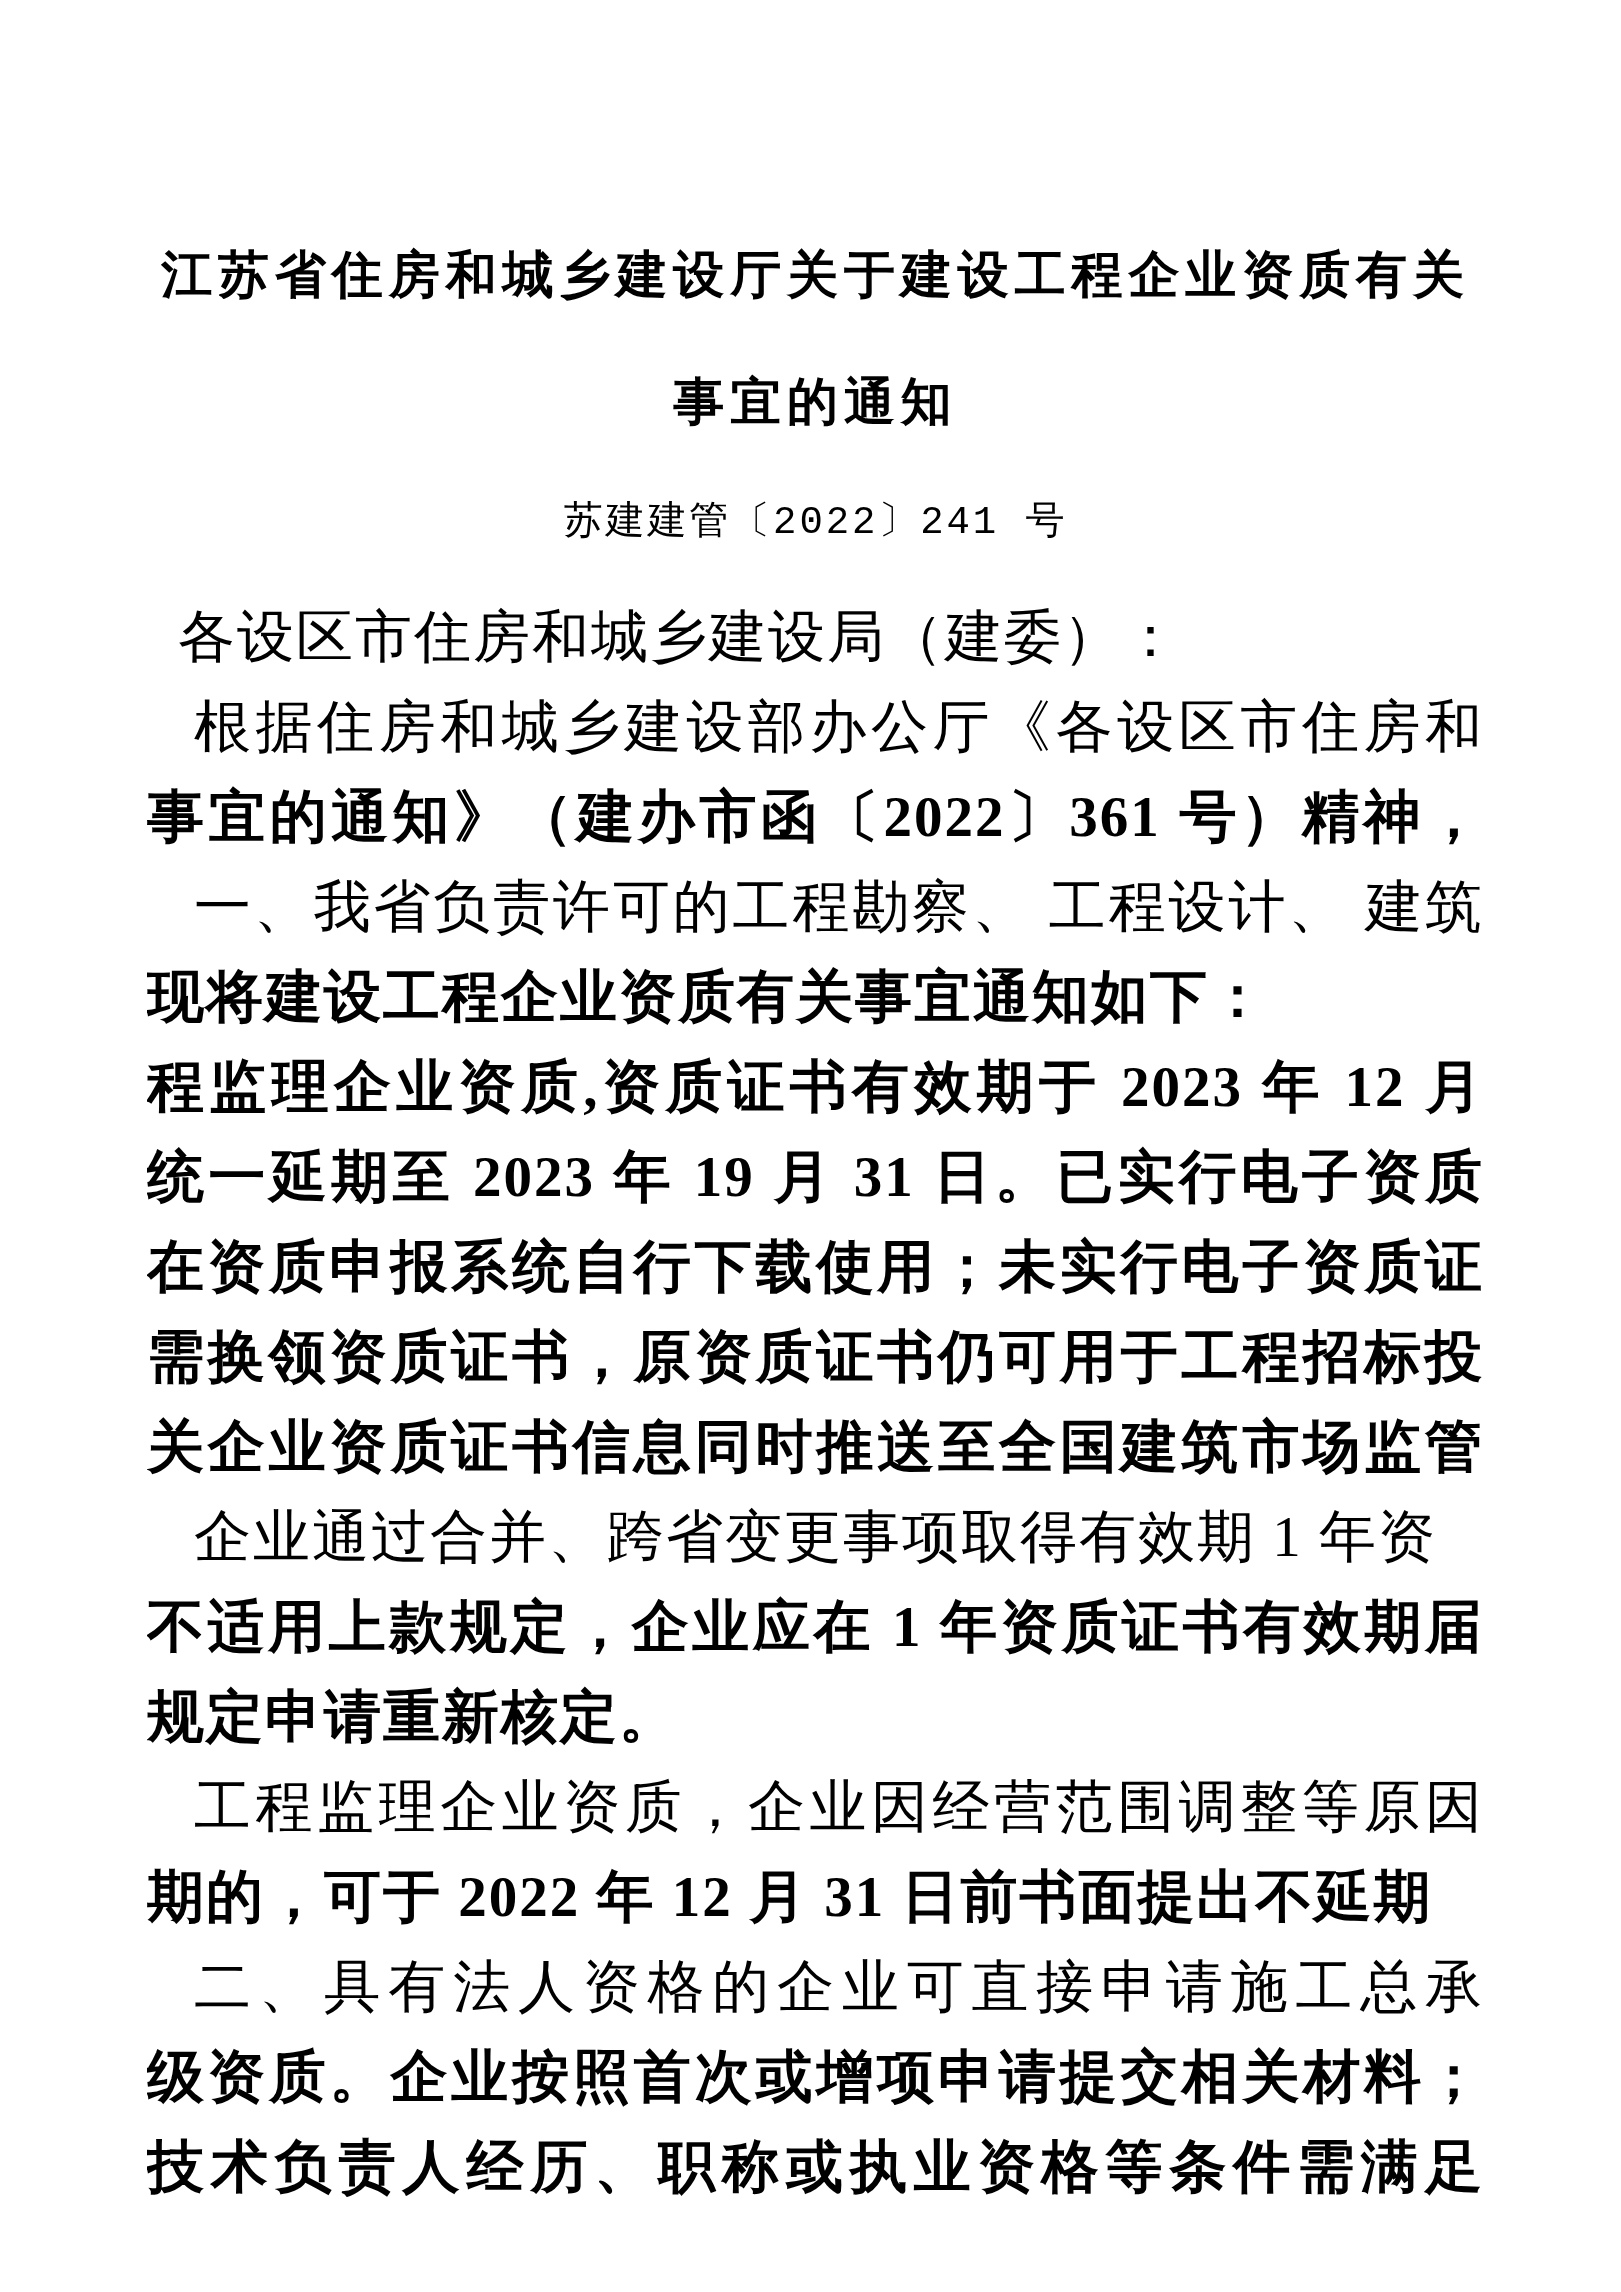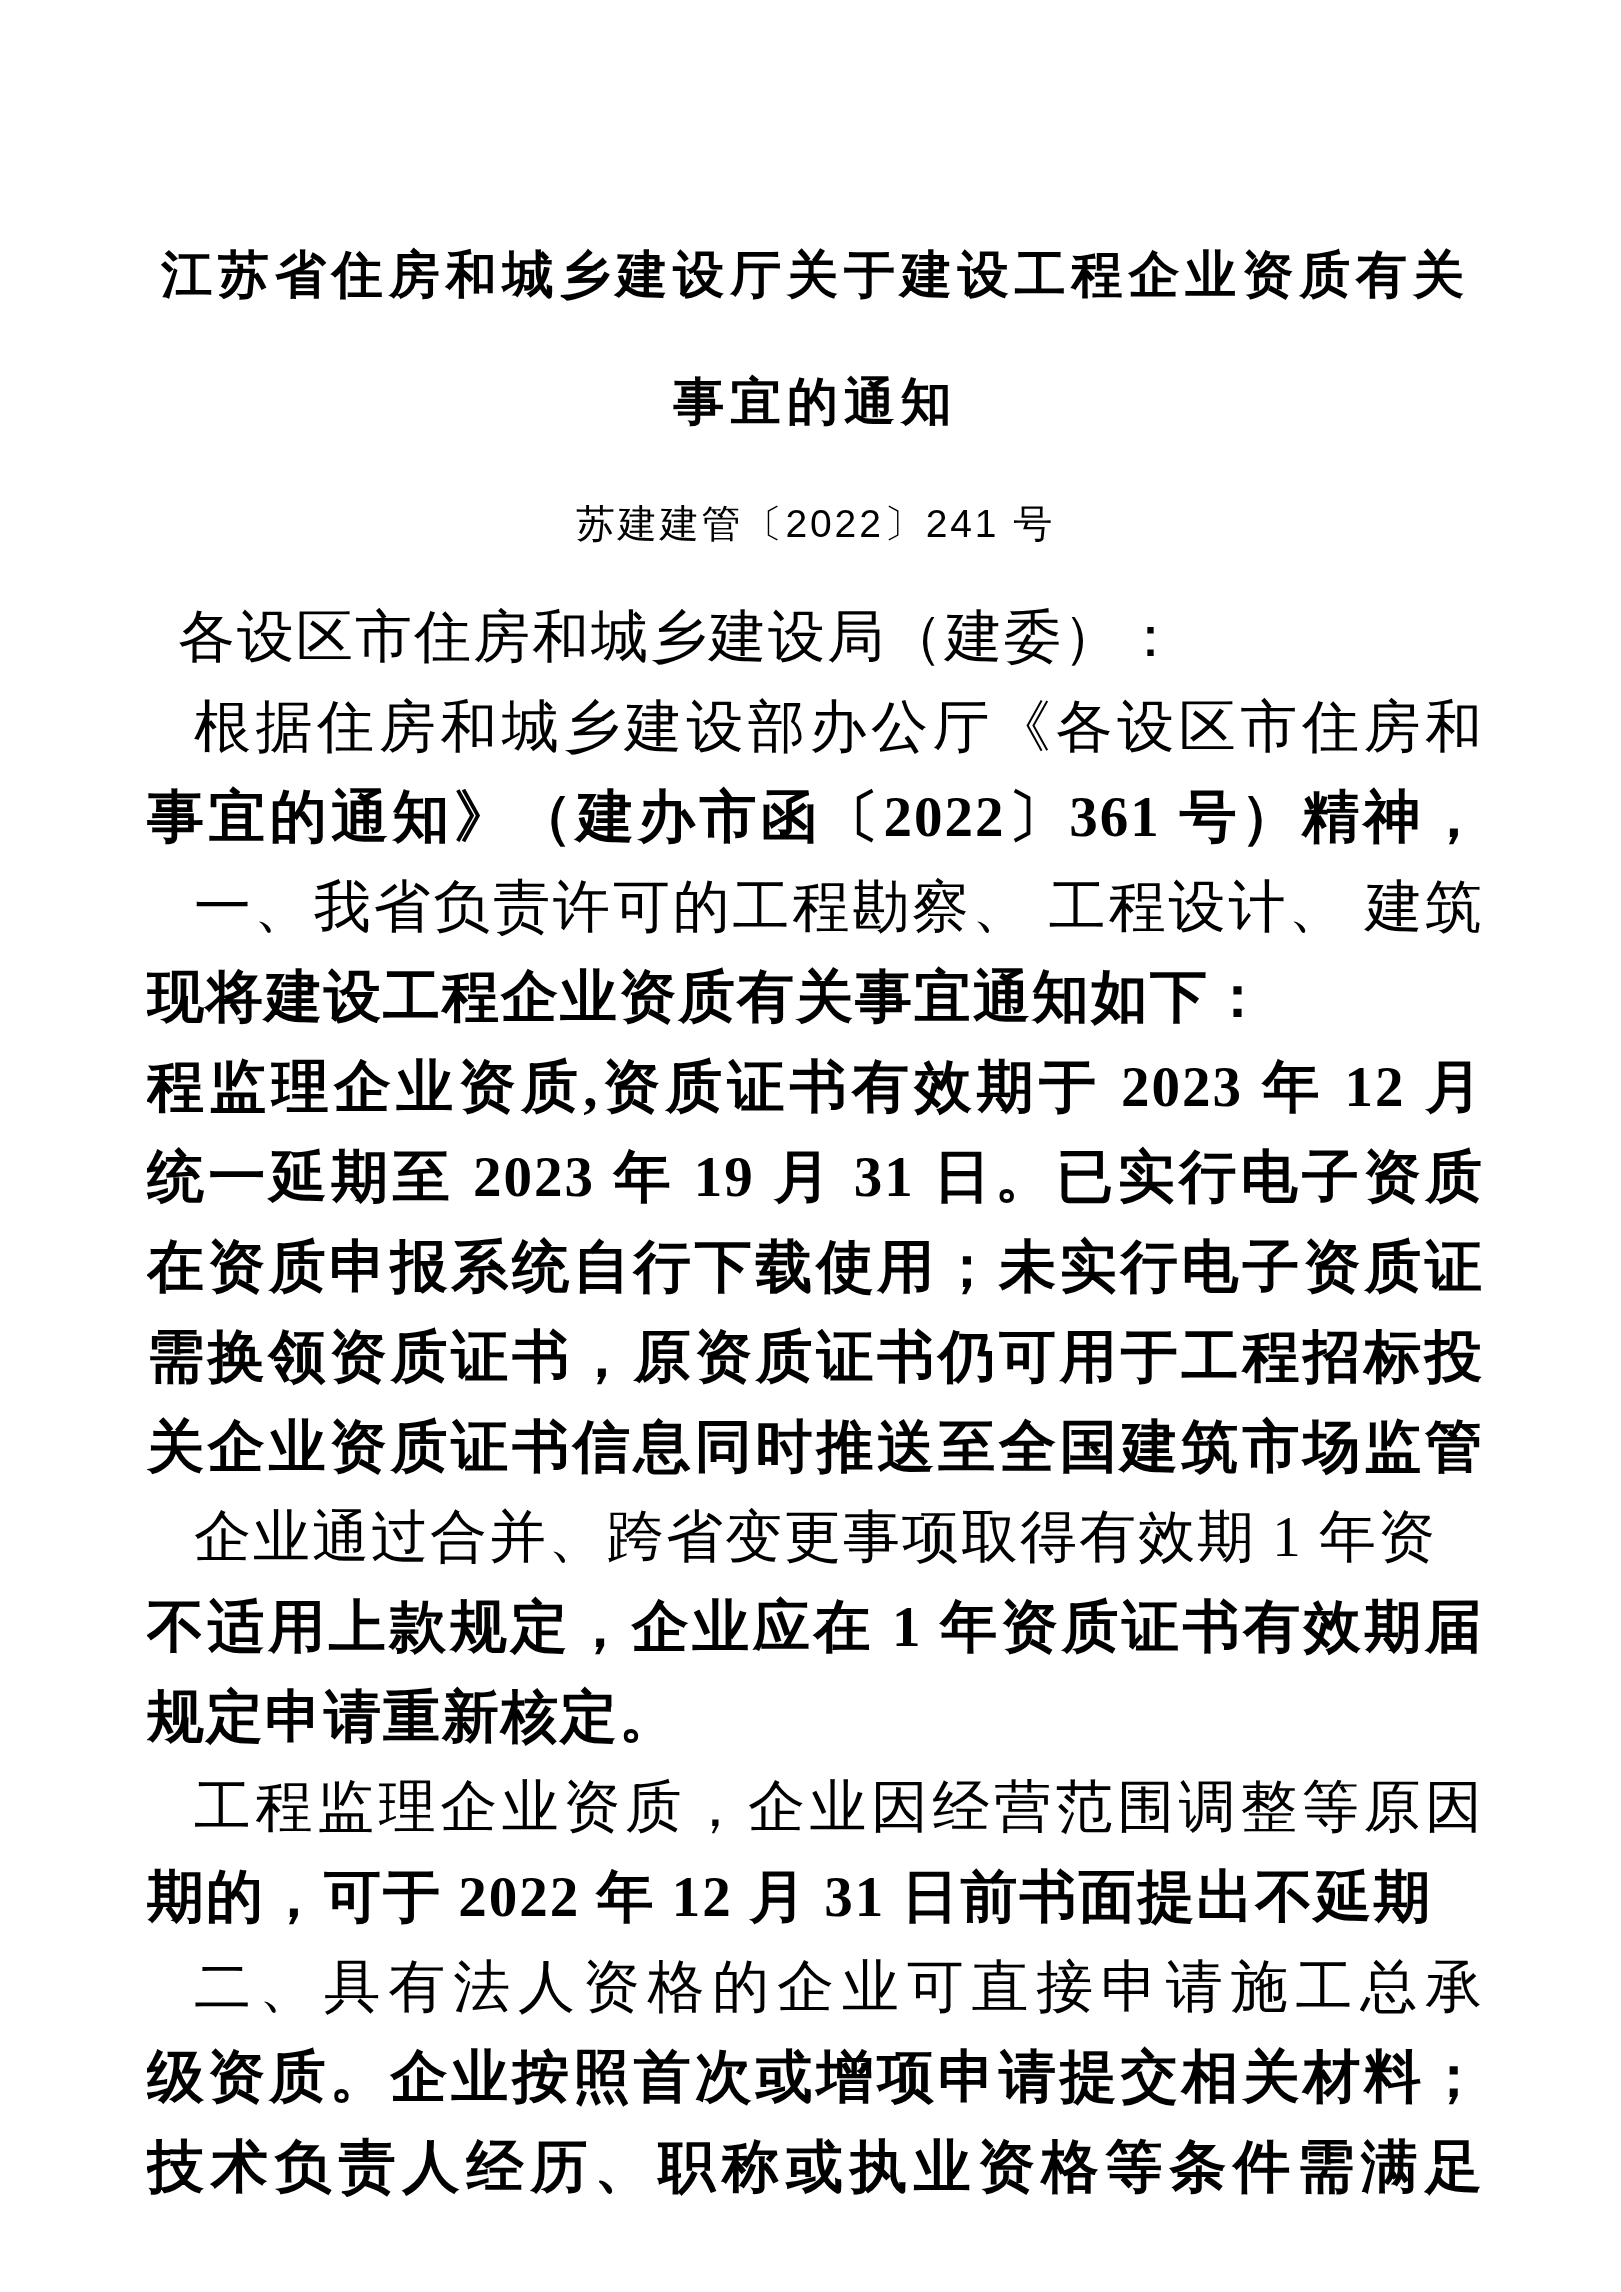--- a/index.html
+++ b/index.html
@@ -32,21 +32,21 @@
   .title-line {
     display: block;
     white-space: nowrap;
   }
   .doc-number {
     margin-top: 29px;
     text-align: center;
     font-size: 39px;
     line-height: 59px;
     letter-spacing: 2.9px;
-    font-family: Liberation Sans, sans-serif;
+    font-family: Liberation Mono, monospace;
   }
   .doc-body {
     margin-top: 39px;
     font-size: 57px;
     font-family: "Liberation Serif", serif;
   }
   .line {
     line-height: 90px;
     height: 90px;
     letter-spacing: 2px;

